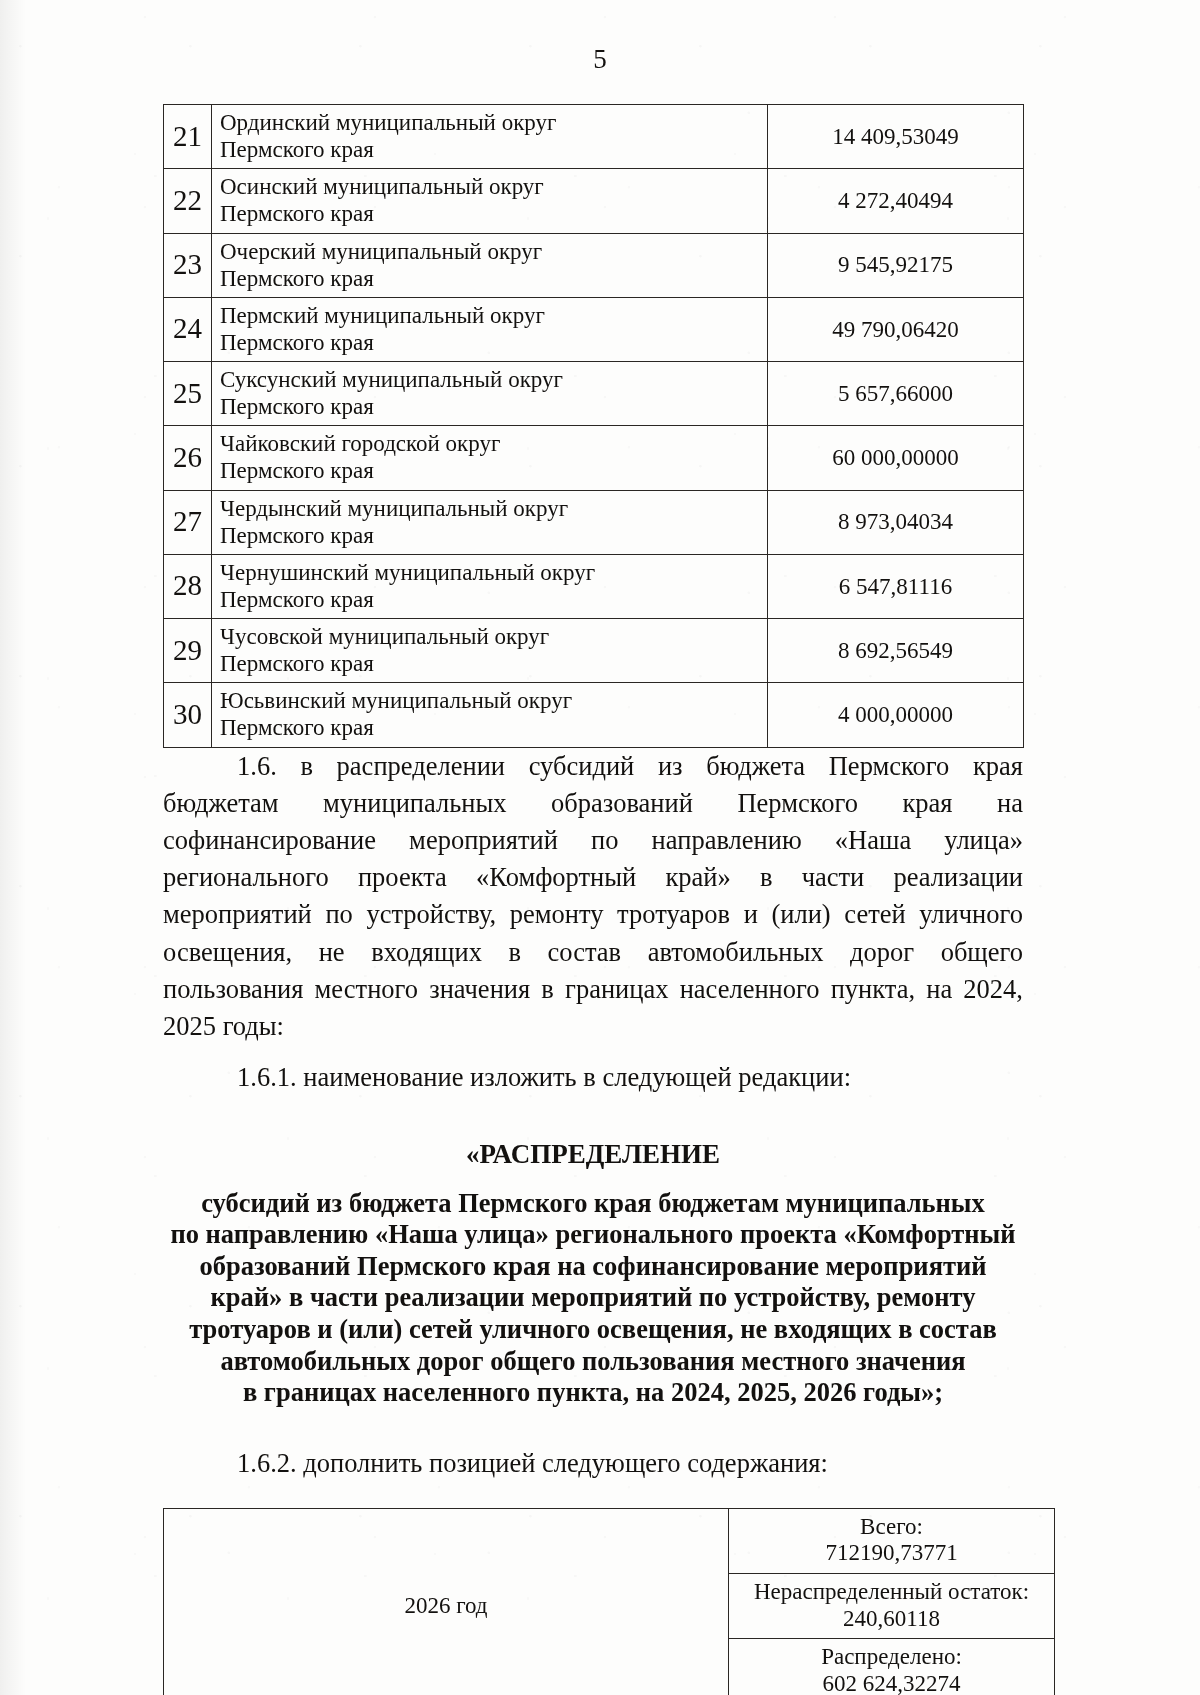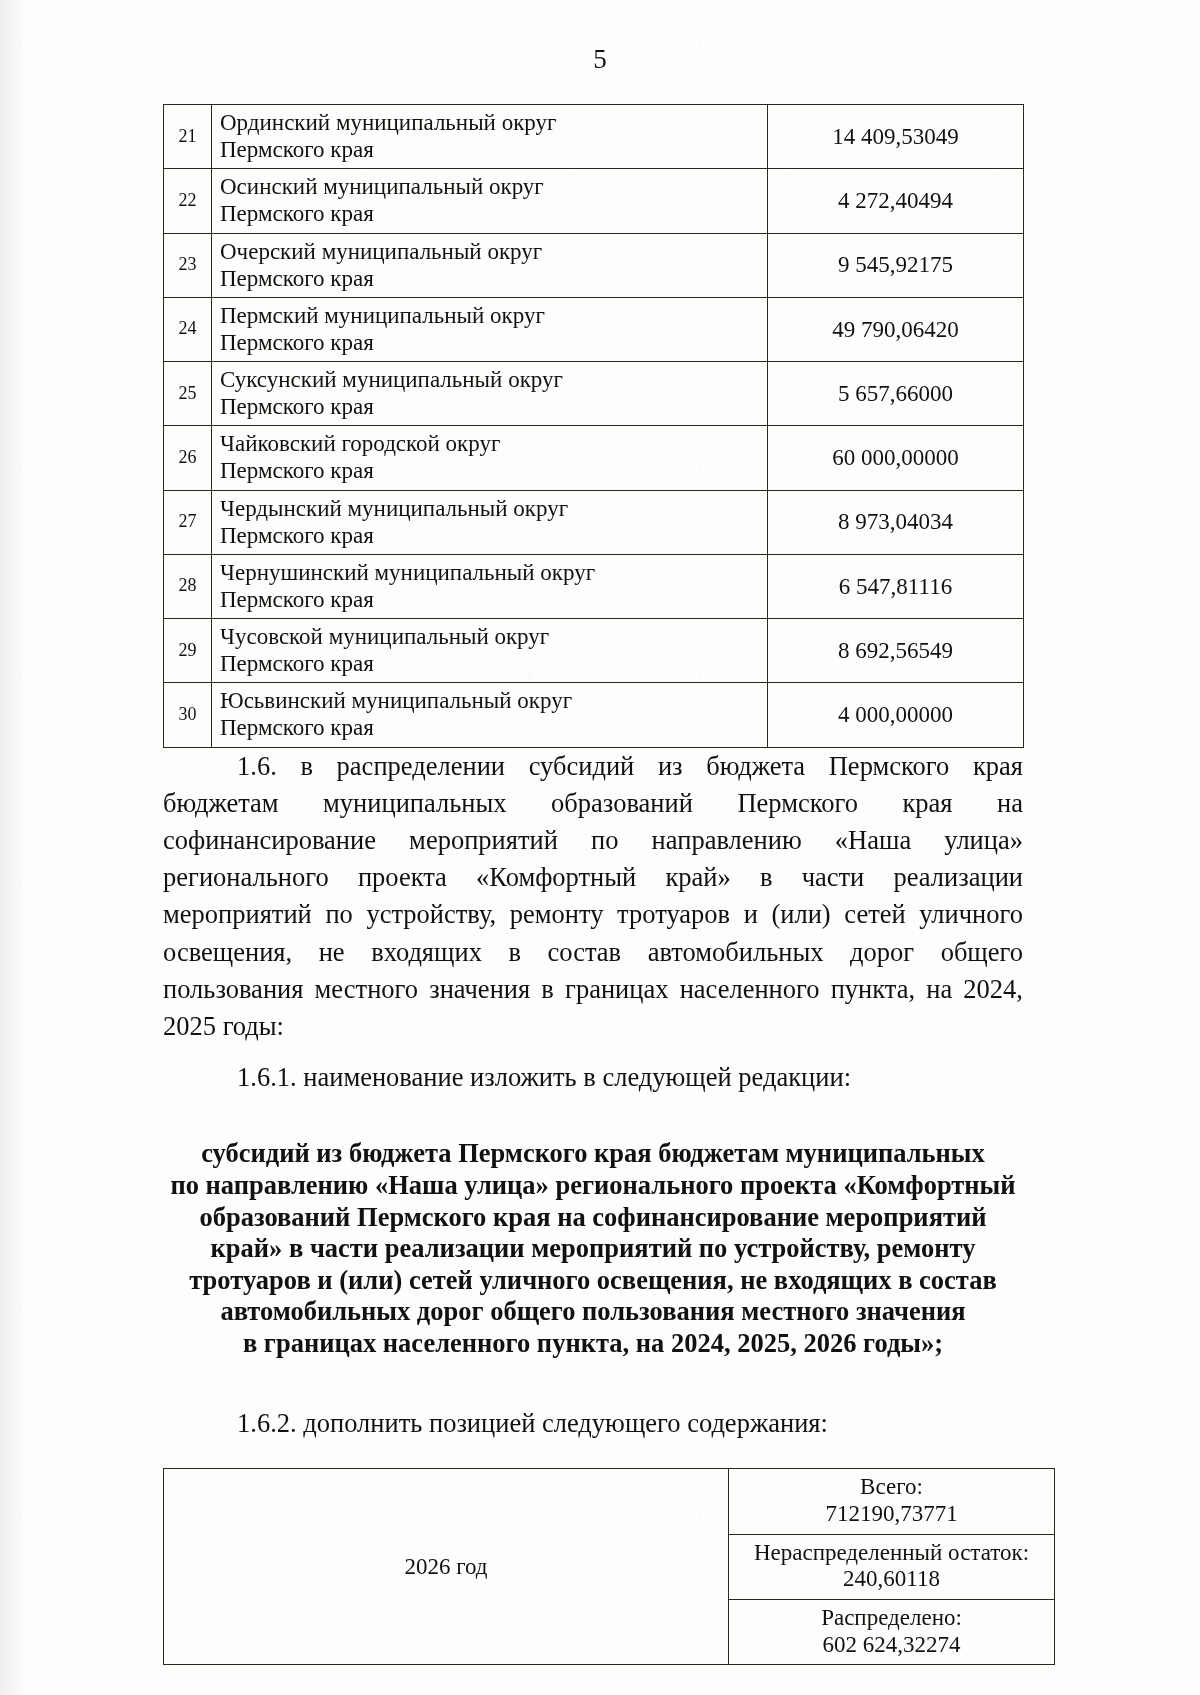--- a/index.html
+++ b/index.html
@@ -72,21 +72,21 @@
     border: 1.4px solid #2a2724;
     padding: 0;
     vertical-align: middle;
   }
   .col-num   { width: 48px; }
   .col-name  { width: 556px; }
   .col-value { width: 256px; }
 
   .cell-num {
     text-align: center;
-    font-size: 18px;
+    font-size: 29px;
     line-height: 1.1;
   }
   .cell-name {
     text-align: left;
     font-size: 23px;
     line-height: 1.18;
     padding: 4px 6px 5px 8px !important;
   }
   .cell-value {
     text-align: center;
@@ -106,21 +106,21 @@
     text-align-last: left;
     text-indent: 74px;
   }
   .para-sub {
     text-indent: 74px;
     margin-top: 14px;
     text-align: left;
   }
   .para-sub2 {
     text-indent: 74px;
-    margin-top: 46px;
+    margin-top: 36px;
     text-align: left;
   }
 
   
   .title-block {
     margin-top: 42px;
     text-align: center;
   }
   .title-main {
     font-size: 27px;
@@ -250,20 +250,21 @@
           <td class="cell-value">4 000,00000</td>
         </tr>
       </tbody>
     </table>
 
     <p class="para-justify">1.6. в распределении субсидий из бюджета Пермского края бюджетам муниципальных образований Пермского края на софинансирование мероприятий по направлению «Наша улица» регионального проекта «Комфортный край» в части реализации мероприятий по устройству, ремонту тротуаров и (или) сетей уличного освещения, не входящих в состав автомобильных дорог общего пользования местного значения в границах населенного пункта, на 2024, 2025 годы:</p>
 
     <p class="para-sub">1.6.1. наименование изложить в следующей редакции:</p>
 
     <div class="title-block">
+      <div class="title-main">«РАСПРЕДЕЛЕНИЕ</div>
       <div class="title-body">
         <span class="val-line">субсидий из бюджета Пермского края бюджетам муниципальных</span>
         <span class="val-line">по направлению «Наша улица» регионального проекта «Комфортный</span>
         <span class="val-line">образований Пермского края на софинансирование мероприятий</span>
         <span class="val-line">край» в части реализации мероприятий по устройству, ремонту</span>
         <span class="val-line">тротуаров и (или) сетей уличного освещения, не входящих в состав</span>
         <span class="val-line">автомобильных дорог общего пользования местного значения</span>
         <span class="val-line">в границах населенного пункта, на 2024, 2025, 2026 годы»;</span>
       </div>
     </div>

